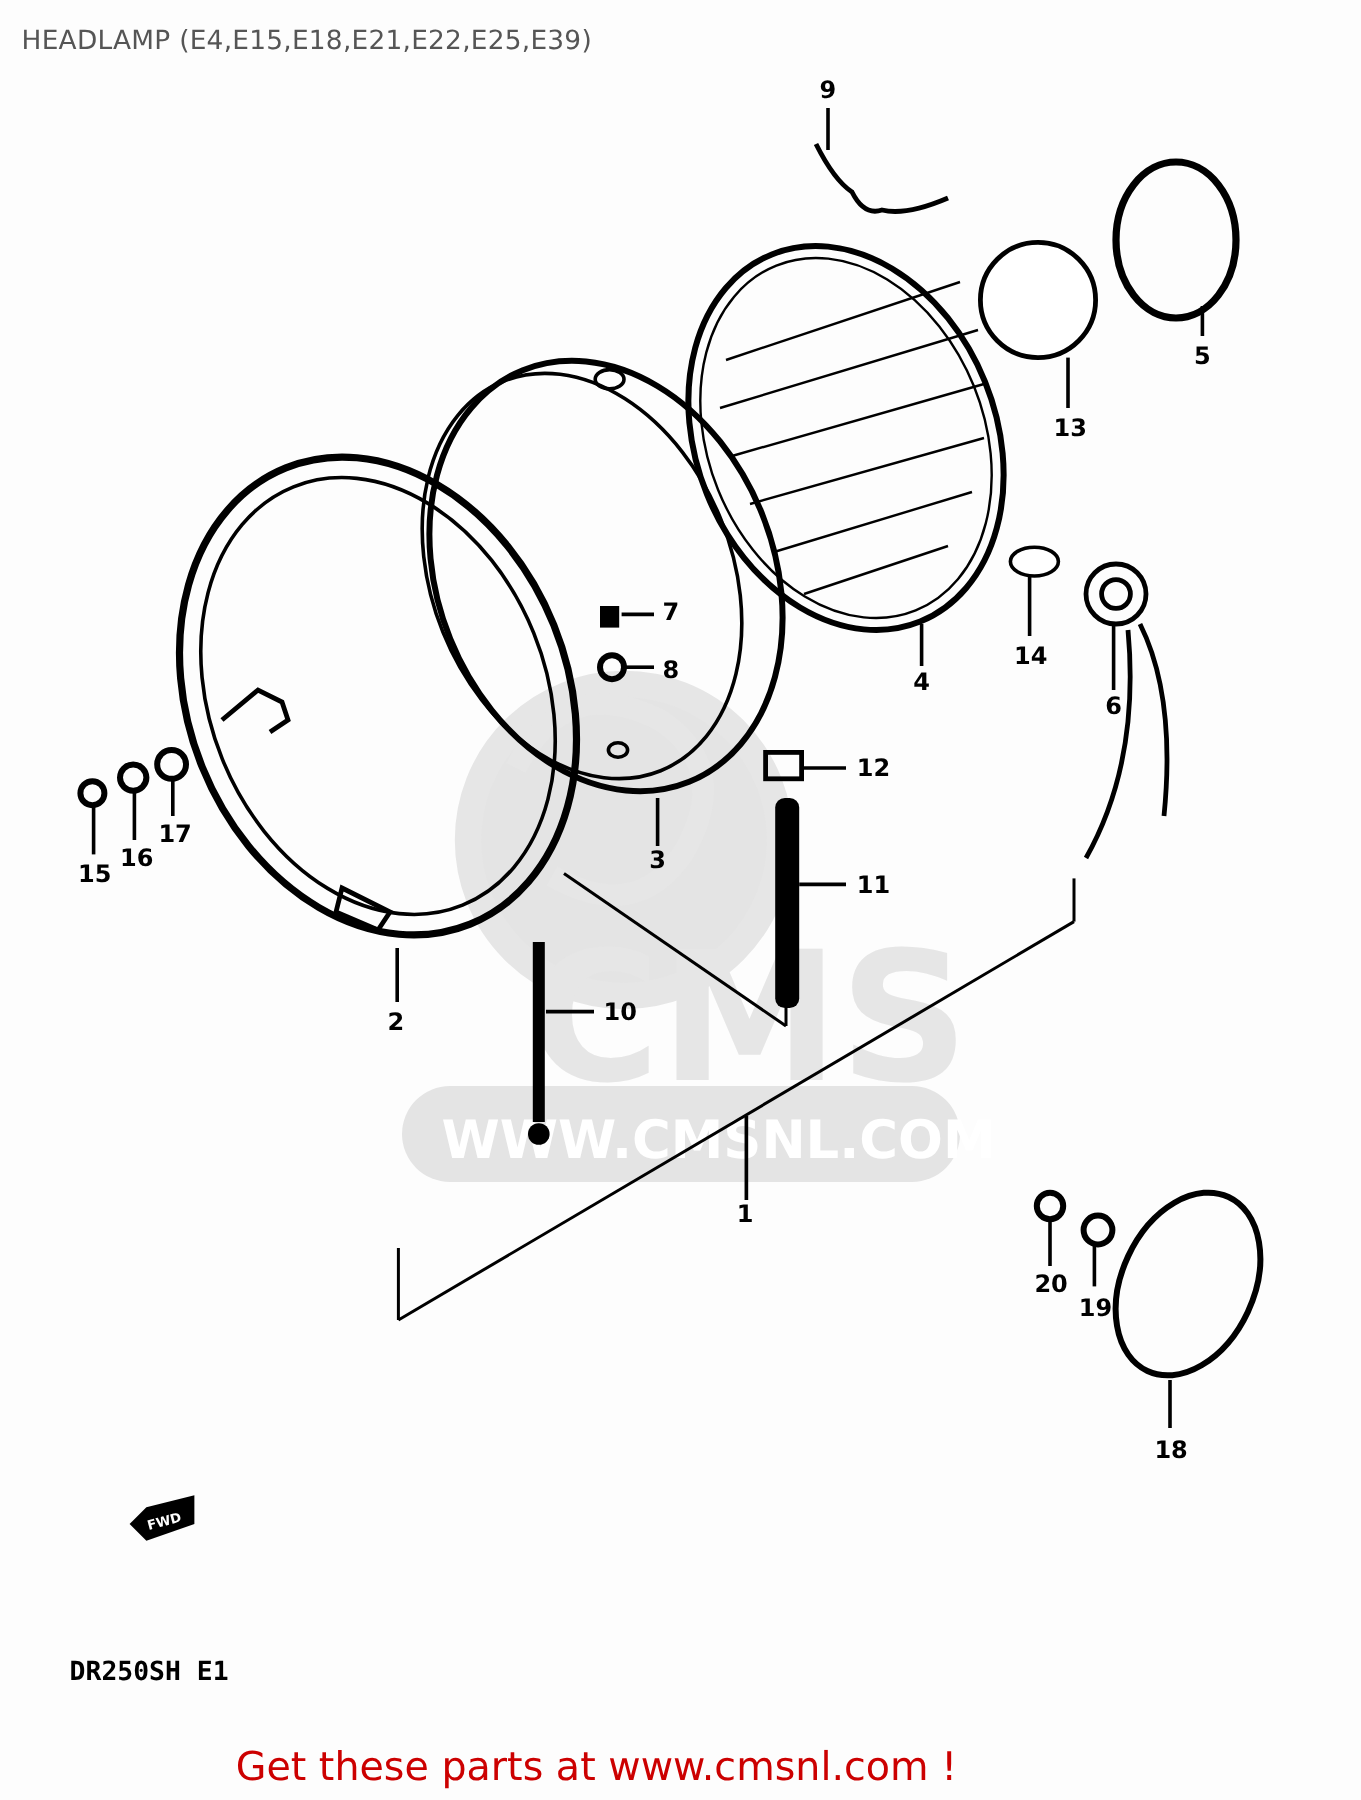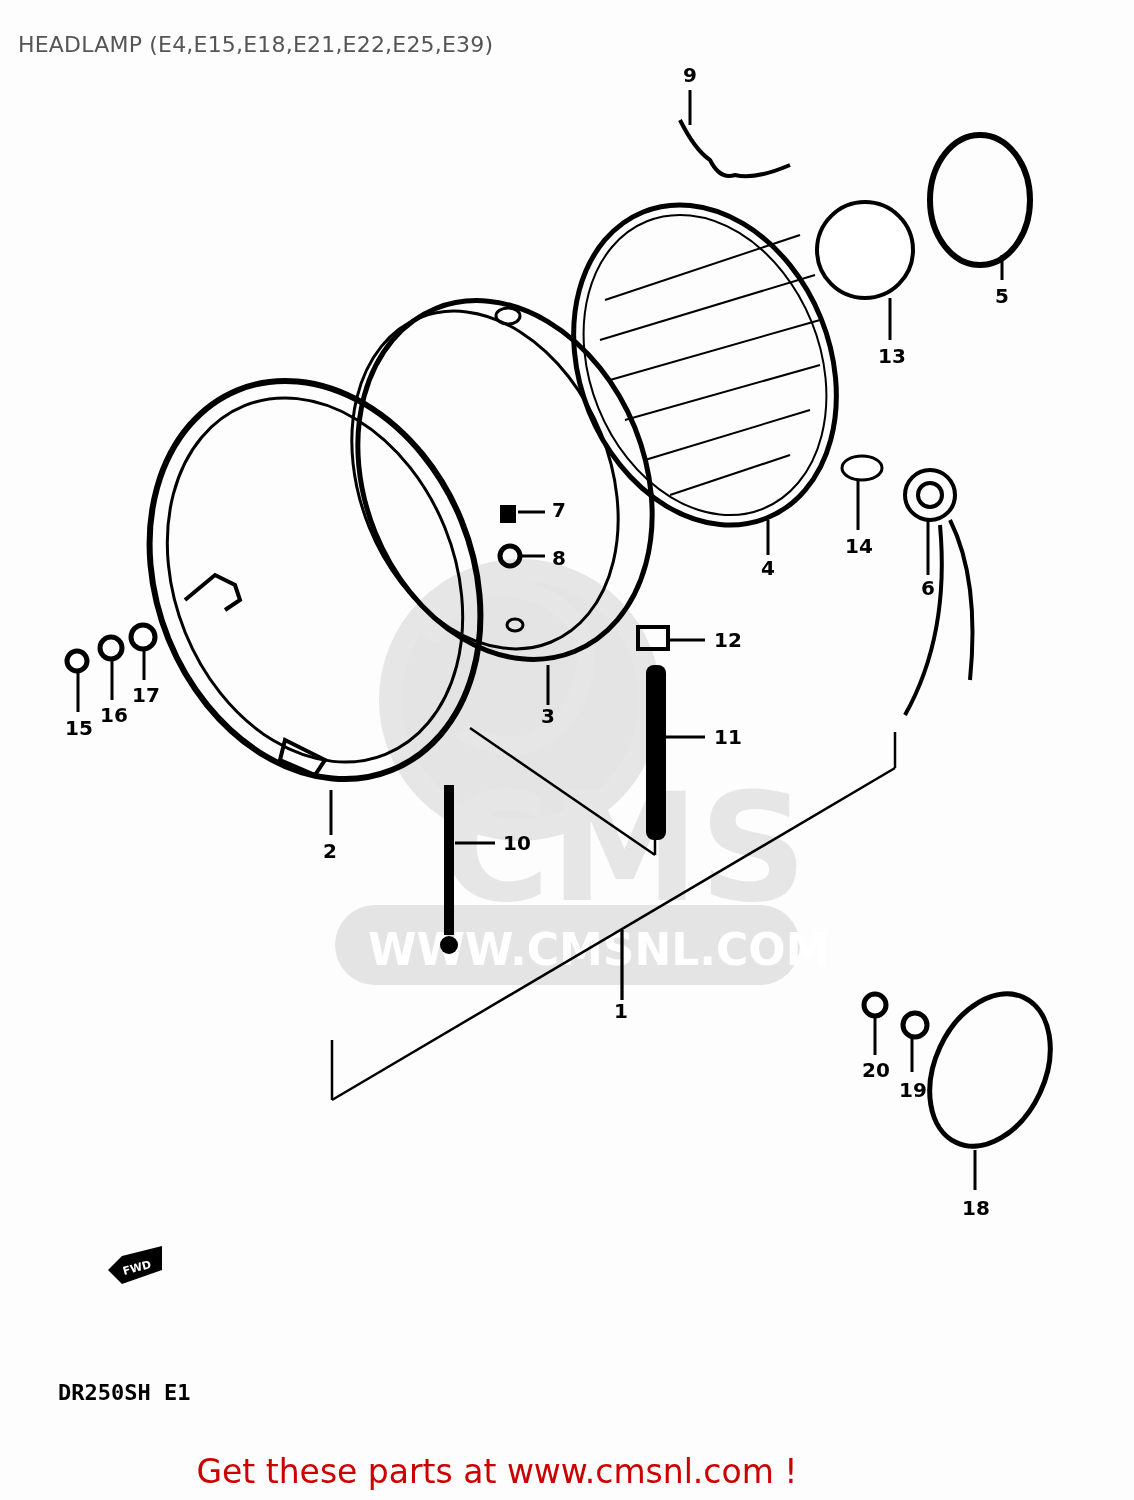--- a/index.html
+++ b/index.html
@@ -1,17 +1,17 @@
 <!DOCTYPE html>
 <html><head>
 <meta charset="utf-8">
 <style>
   html, body { margin:0; padding:0; background:#fdfdfd; }
   body { width:1134px; height:1500px; position:relative; overflow:hidden; font-family:"DejaVu Sans", sans-serif; }
-  .title { position:absolute; left:18px; top:22px; font-size:22px; color:#555; letter-spacing:0.2px;margin-top:10px; }
+  .title { position:absolute; left:18px; top:22px; font-size:22px; color:#555; letter-spacing:0.2px; }
   .footer { position:absolute; left:0; width:994px; top:1452px; text-align:center; font-size:33px; color:#cc0000; }
   .footer a { color:#cc0000; text-decoration:none; }
   svg.diagram { position:absolute; left:0; top:0; }
   .lbl { font-family:"DejaVu Sans", sans-serif; font-weight:bold; font-size:20px; fill:#000; }
   .model { font-family:"DejaVu Sans Mono", monospace; font-weight:bold; font-size:22px; fill:#000; }
   .wm { fill:#e4e4e4; }
   .wmtext { font-family:"DejaVu Sans", sans-serif; font-weight:bold; fill:#fff; }
 </style>
 </head>
 <body>

